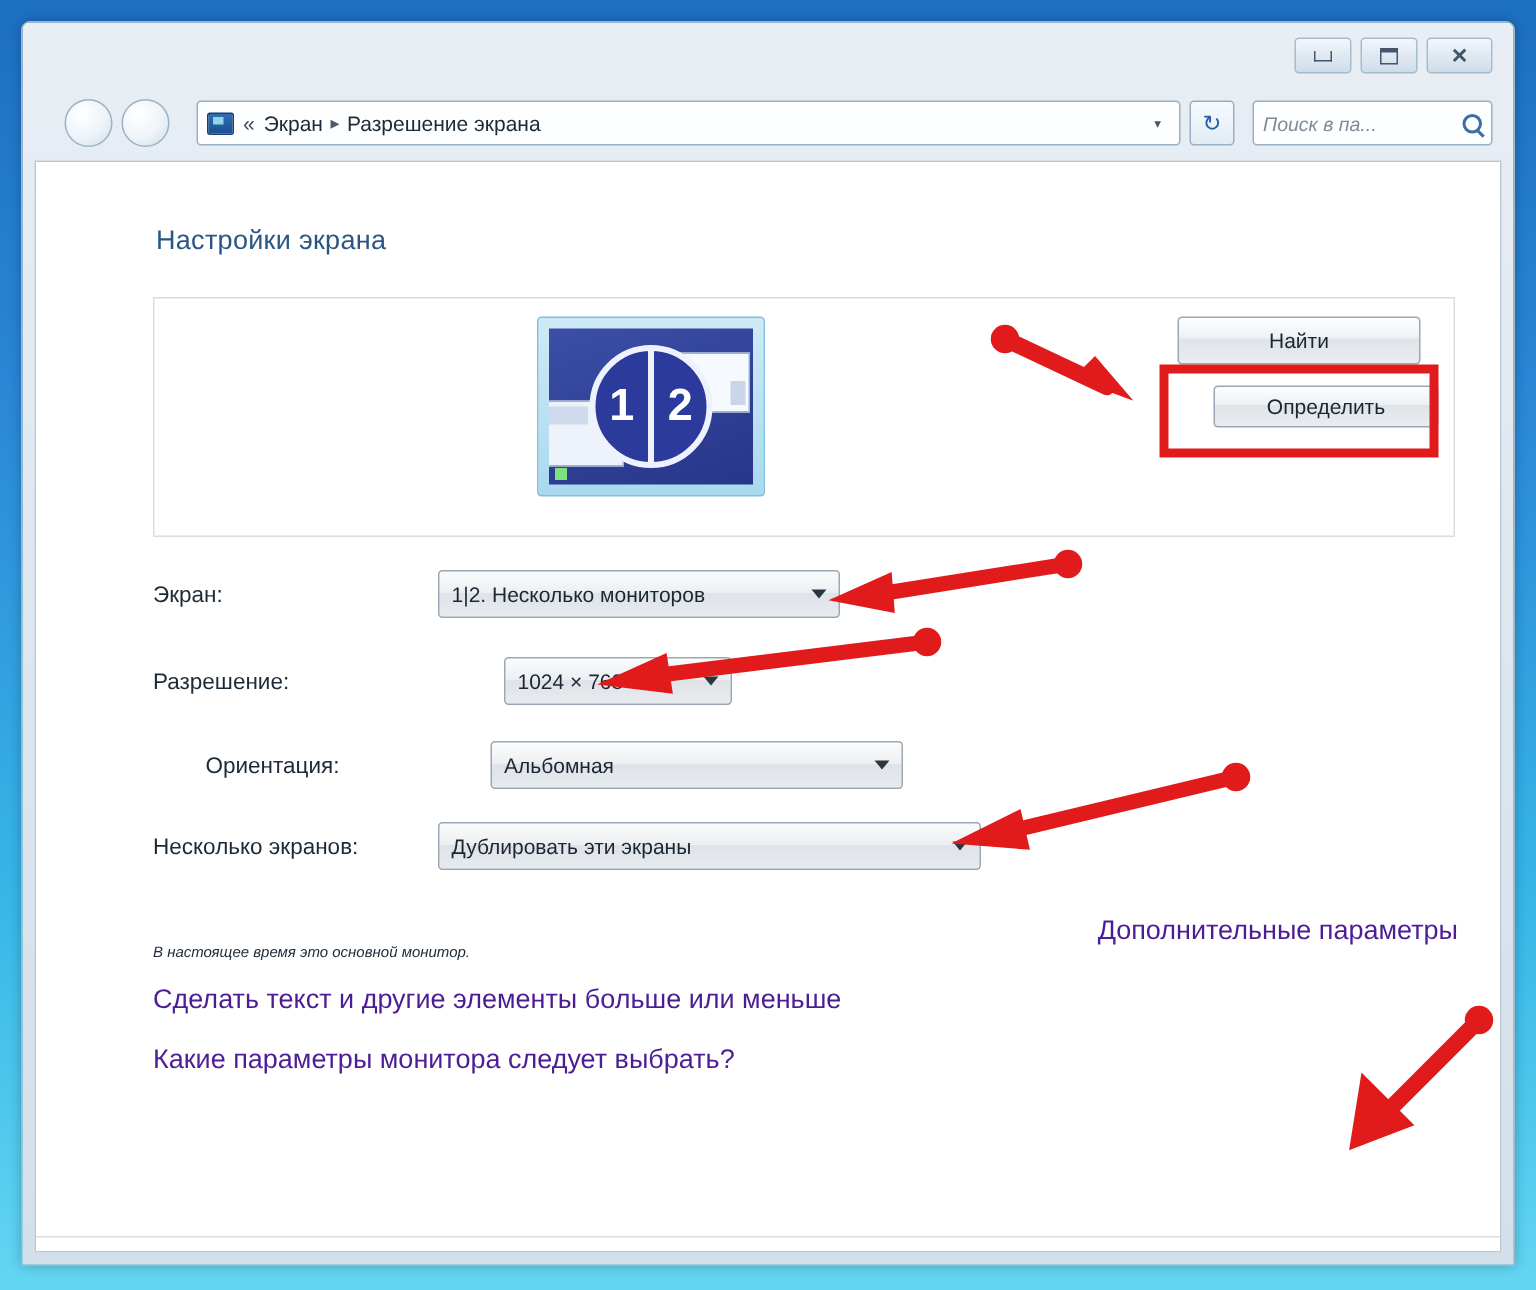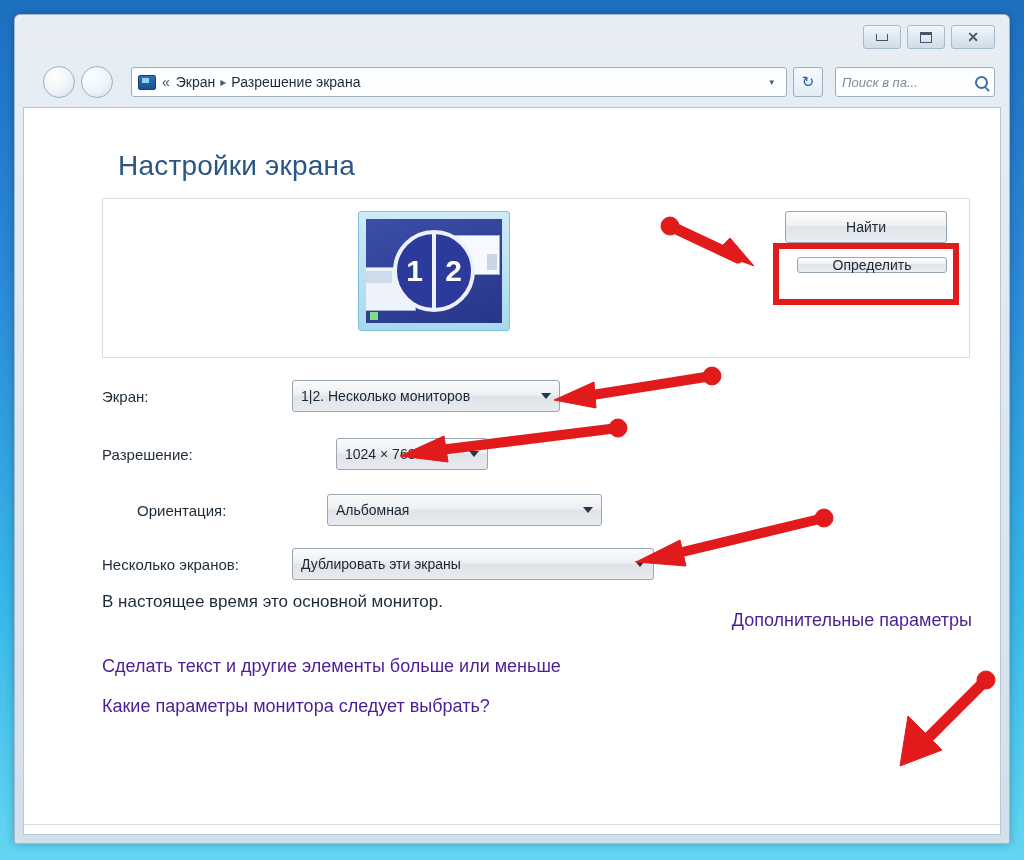--- a/index.html
+++ b/index.html
@@ -79,22 +79,22 @@
   #searchbox .ph { font-size:13px; color:#7f8b96; font-style:italic; flex:1; white-space:nowrap; overflow:hidden; }
   .magnifier { width:13px; height:13px; border:2px solid #3b6ea5; border-radius:50%; position:relative; flex:none; }
   .magnifier:after { content:""; position:absolute; right:-4px; bottom:-3px; width:6px; height:2px; background:#3b6ea5; transform:rotate(45deg); }
 
   
   #content {
     position:absolute; left:8px; right:8px; top:92px; bottom:8px;
     background:#ffffff; border:1px solid #b9c7d3;
   }
   #page-title {
-    position:absolute; left:94px; top:42px;
-    font-size:28px; color:#2b5585; letter-spacing:.2px;
+    position:absolute; left:80px; top:42px;
+    font-size:18px; color:#2b5585; letter-spacing:.2px;
   }
 
   
   #preview-panel {
     position:absolute; left:78px; top:90px; right:30px; height:160px;
     border:1px solid #d7dde2; background:#fff;
   }
   #monitor {
     position:absolute; left:255px; top:12px; width:152px; height:120px;
     background:linear-gradient(180deg,#cfeaf7 0%,#a9d9ee 100%);
@@ -126,21 +126,21 @@
   #taskbar-dot { position:absolute; left:4px; bottom:3px; width:8px; height:8px; background:#7fe07f; }
 
   .gbtn {
     border:1px solid #9aa7b3; border-radius:3px;
     background:linear-gradient(180deg,#fcfdfe 0%,#eef1f4 45%,#dfe4e9 46%,#e9edf1 100%);
     font-size:14px; color:#1b2733;
     display:flex; align-items:center; justify-content:center;
     cursor:default;
   }
   #btn-find { position:absolute; right:22px; top:12px; width:162px; height:32px; }
-  #btn-identify { position:absolute; right:22px; top:58px; width:150px; height:16px; }
+  #btn-identify { position:absolute; right:10px; top:58px; width:150px; height:28px; }
   #identify-highlight {
     position:absolute; right:10px; top:44px; width:186px; height:62px;
     border:6px solid #e11b1b; background:transparent;
   }
 
   
   .frow { position:absolute; left:78px; display:flex; align-items:center; }
   .flabel { font-size:15px; color:#1d2b38; }
   .fselect {
     border:1px solid #9aa7b3; border-radius:3px;
@@ -157,21 +157,21 @@
   #row-res      { top:330px;gap:44px; }
   #row-res .flabel { width:190px; }
   #row-res .fselect { width:152px; }
   #row-orient   { top:386px; }
   #row-orient .flabel { width:190px;margin-left:35px; }
   #row-orient .fselect { width:275px; }
   #row-multi    { top:440px; }
   #row-multi .flabel { width:190px; }
   #row-multi .fselect { width:362px; }
 
-  #status-text { position:absolute; left:78px; top:484px; font-size:17px; color:#1d2b38; }
+  #status-text { position:absolute; left:78px; top:522px; font-size:10px; color:#1d2b38;font-style:italic; }
   .wlink { color:#4c1d95; font-size:18px; text-decoration:none; cursor:default; }
   #adv-link { position:absolute; right:28px; top:502px; }
   #link-text-size { position:absolute; left:78px; top:548px; }
   #link-which { position:absolute; left:78px; top:588px; }
 
   #footer-sep { position:absolute; left:0; right:0; top:716px; height:1px; background:#d6dde3; }
 
   
   .arrow { position:absolute; pointer-events:none; }
   #arrow-identify { left:658px; top:214px; }

